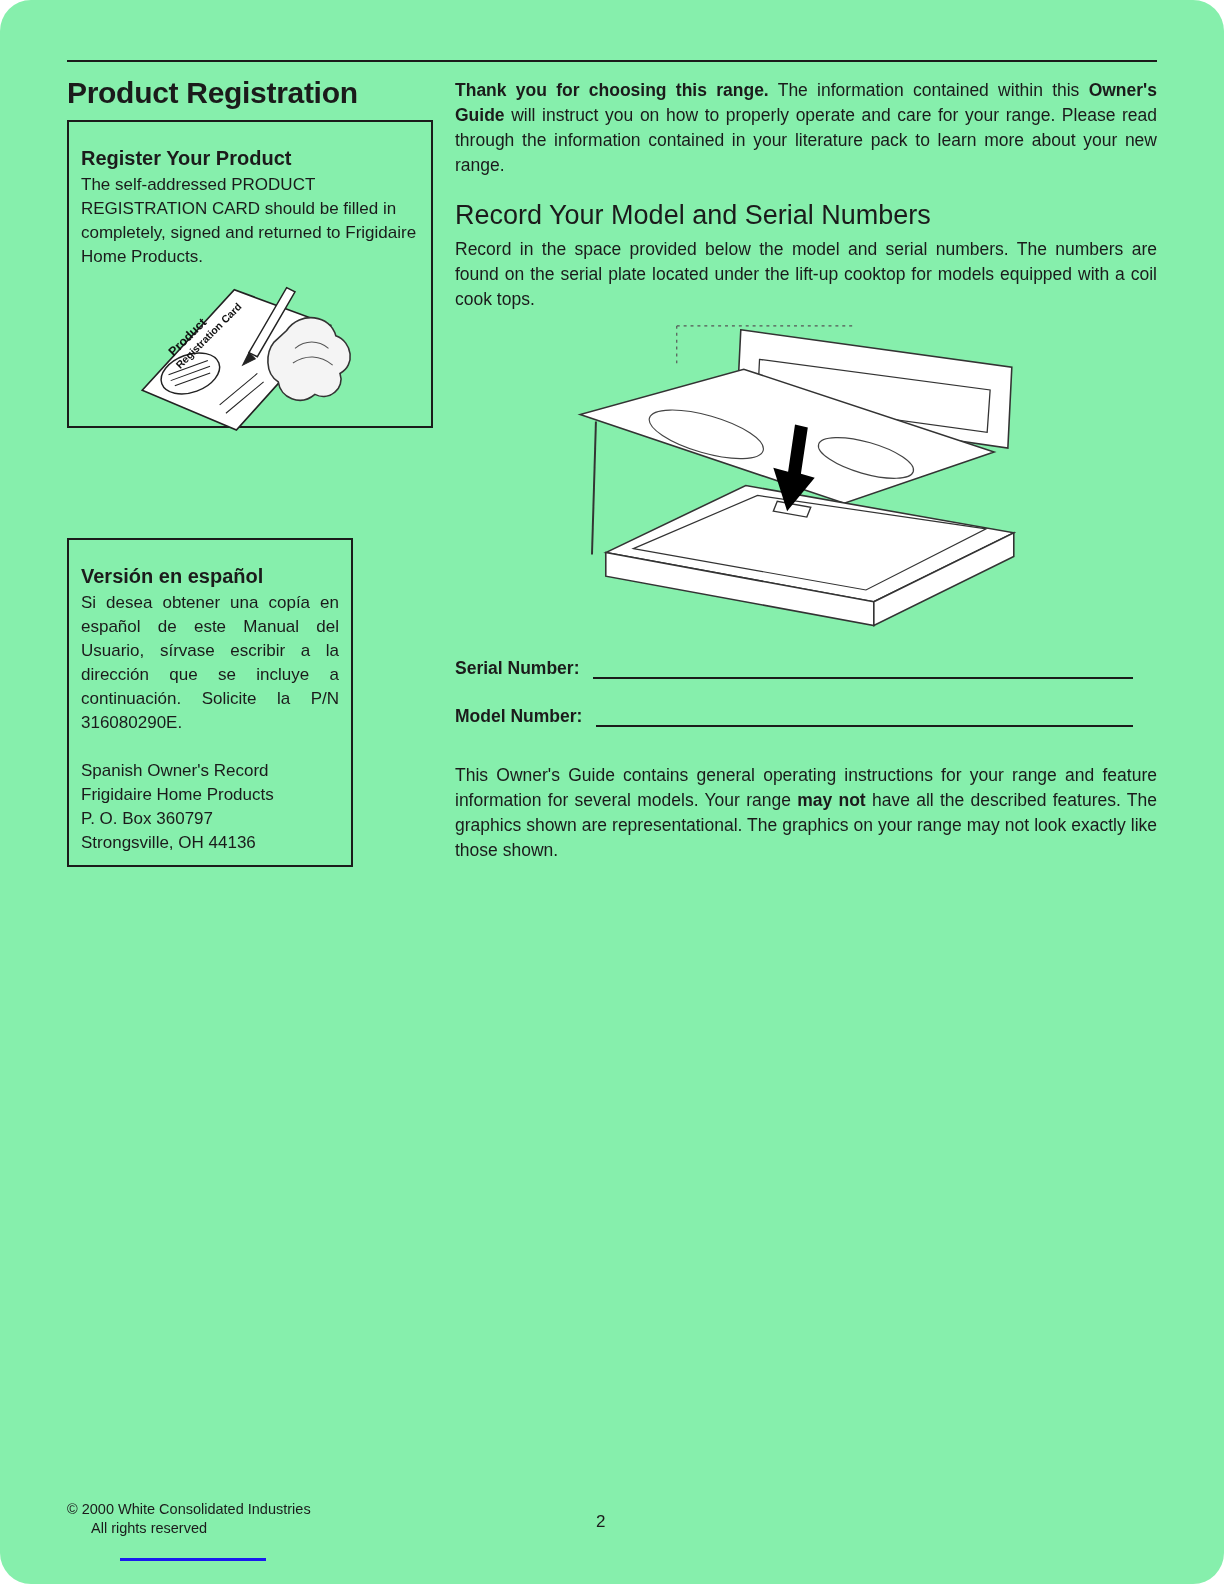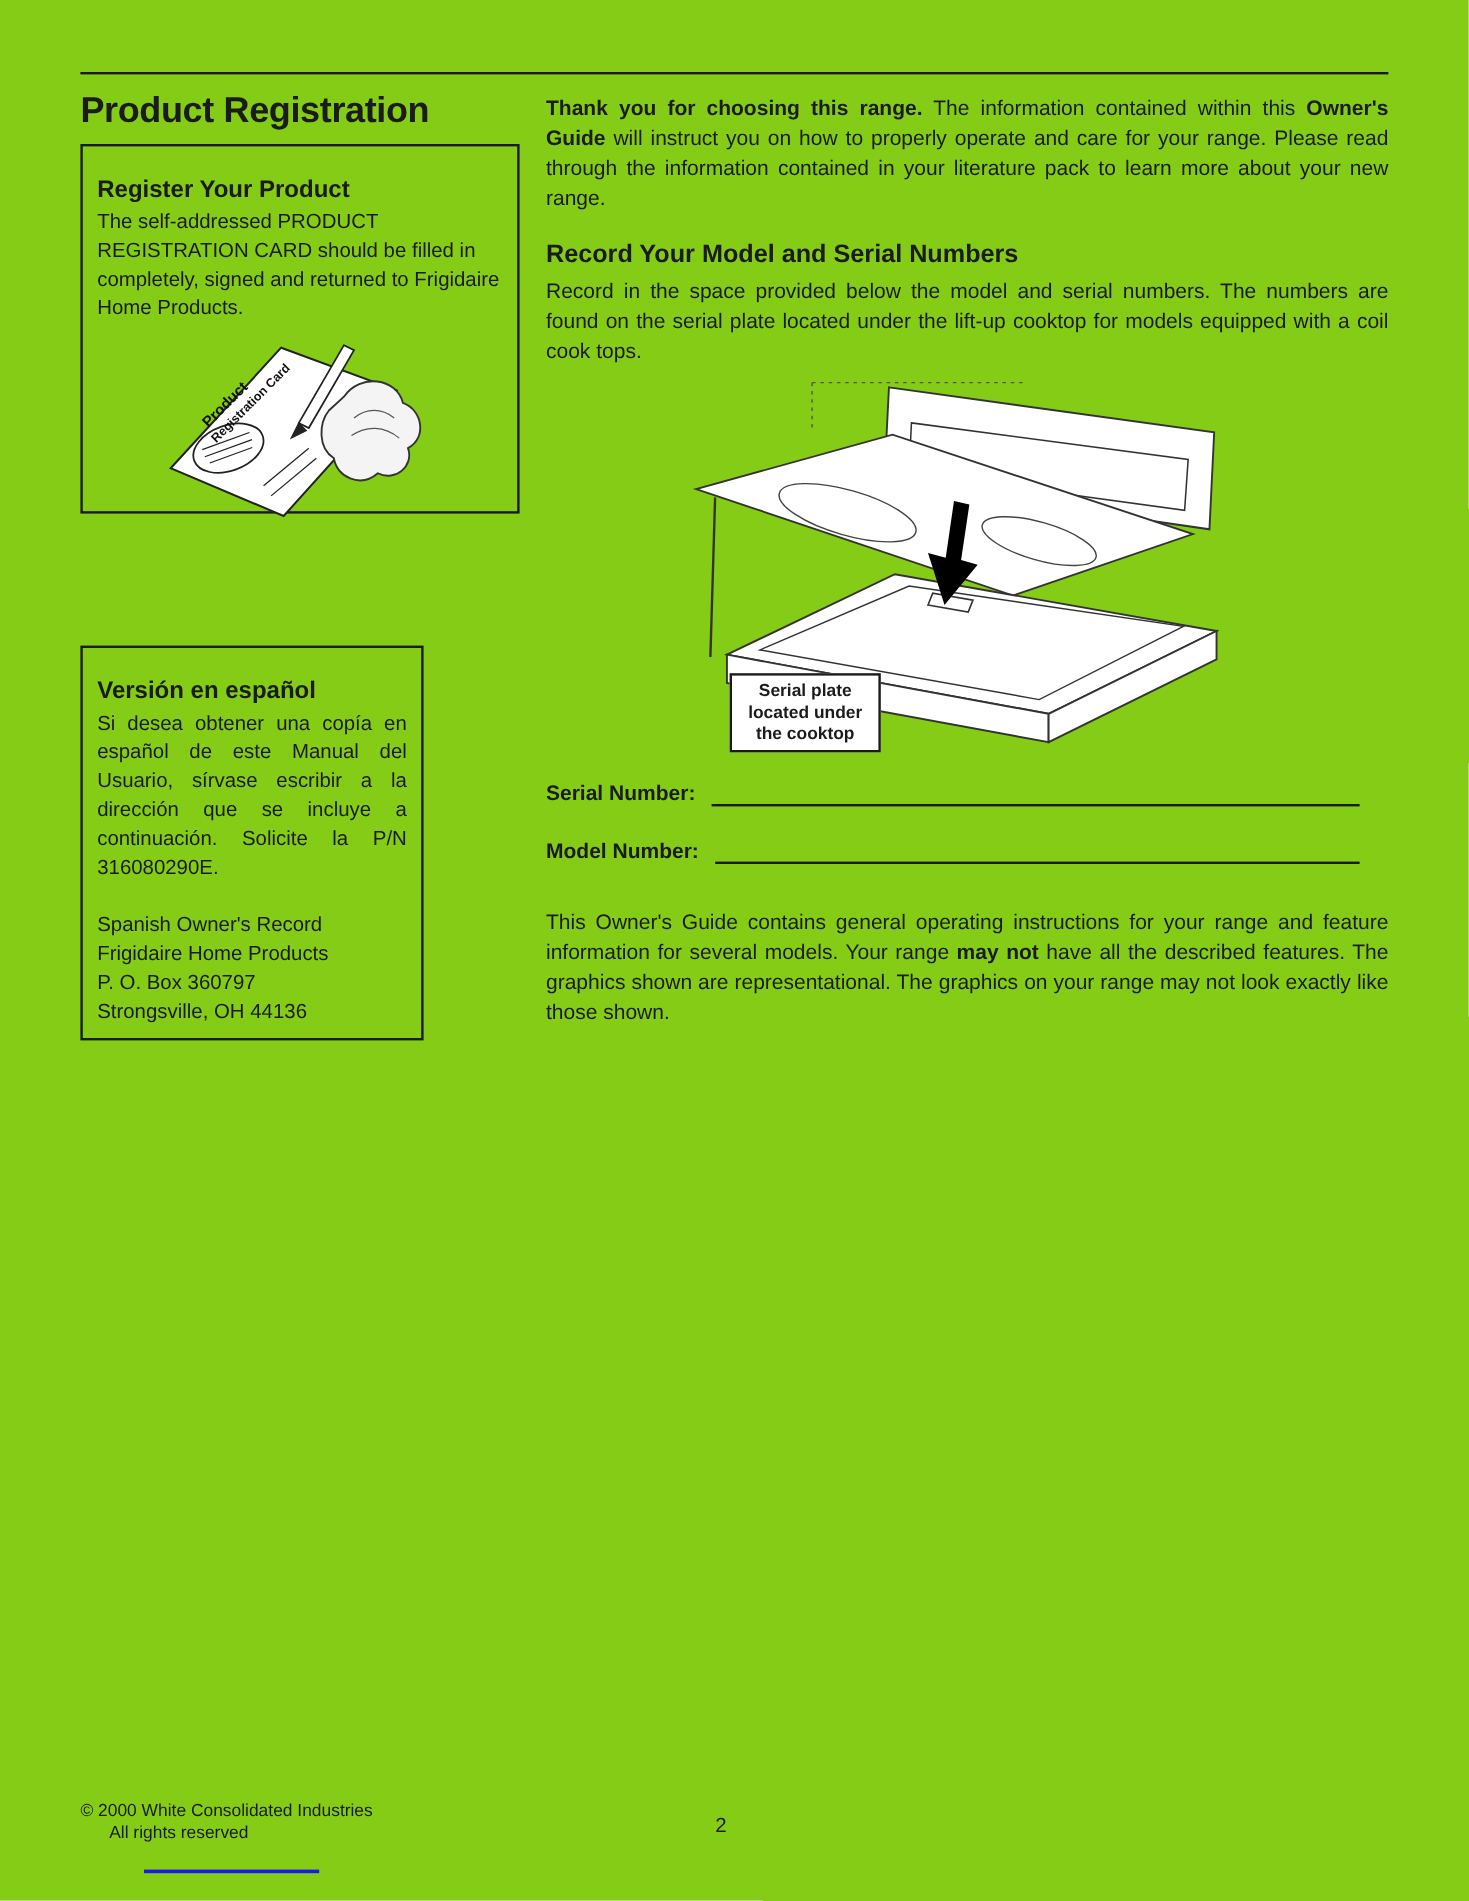--- a/index.html
+++ b/index.html
@@ -6,22 +6,23 @@
     margin: 0;
     padding: 0;
     background: #ffffff;
     font-family: "Liberation Sans", sans-serif;
     color: #1b1b1b;
   }
   .page {
     position: relative;
     width: 1224px;
     height: 1584px;
-    background: #84cc16;
+    background: #86efac;
     overflow: hidden;
+    border-radius: 31px;
   }
   .top-rule {
     position: absolute;
     left: 67px;
     right: 67px;
     top: 60px;
     height: 2px;
     background: #1b1b1b;
   }
   
@@ -62,22 +63,22 @@
     top: 78px;
     width: 702px;
   }
   .right-col p {
     font-size: 17.5px;
     line-height: 25px;
     text-align: justify;
     margin: 0 0 22px 0;
   }
   .section-heading {
-    font-size: 21px;
-    font-weight: bold;
+    font-size: 27px;
+    font-weight: normal;
     margin: 0 0 6px 0;
   }
   .record-body { margin-bottom: 6px !important; }
   .illustration-area {
     position: relative;
     height: 340px;
   }
   .range-svg {
     position: absolute;
     left: 90px;
@@ -220,25 +221,20 @@
 
         <polygon points="58,238 330,288 472,218 200,170" fill="#ffffff" stroke="#333" stroke-width="1.6"></polygon>
         <polygon points="86,234 322,276 444,214 212,180" fill="none" stroke="#333" stroke-width="1.2"></polygon>
         <polygon points="58,238 330,288 330,312 58,262" fill="#ffffff" stroke="#333" stroke-width="1.6"></polygon>
         <polygon points="330,288 472,218 472,242 330,312" fill="#ffffff" stroke="#333" stroke-width="1.6"></polygon>
 
         <polygon points="228,196 262,202 266,192 232,186" fill="none" stroke="#333" stroke-width="1.4"></polygon>
 
         <path d="M250,108 L263,111 L256,158 L270,162 L242,196 L228,152 L243,156 Z" fill="#000"></path>
       </svg>
-      <div class="callout">
-        <div>Serial plate</div>
-        <div>located under</div>
-        <div>the cooktop</div>
-      </div>
     </div>
 
     <div class="field-row">
       <span class="field-label">Serial Number:</span>
       <span class="field-line"></span>
     </div>
     <div class="field-row">
       <span class="field-label">Model Number:</span>
       <span class="field-line"></span>
     </div>

